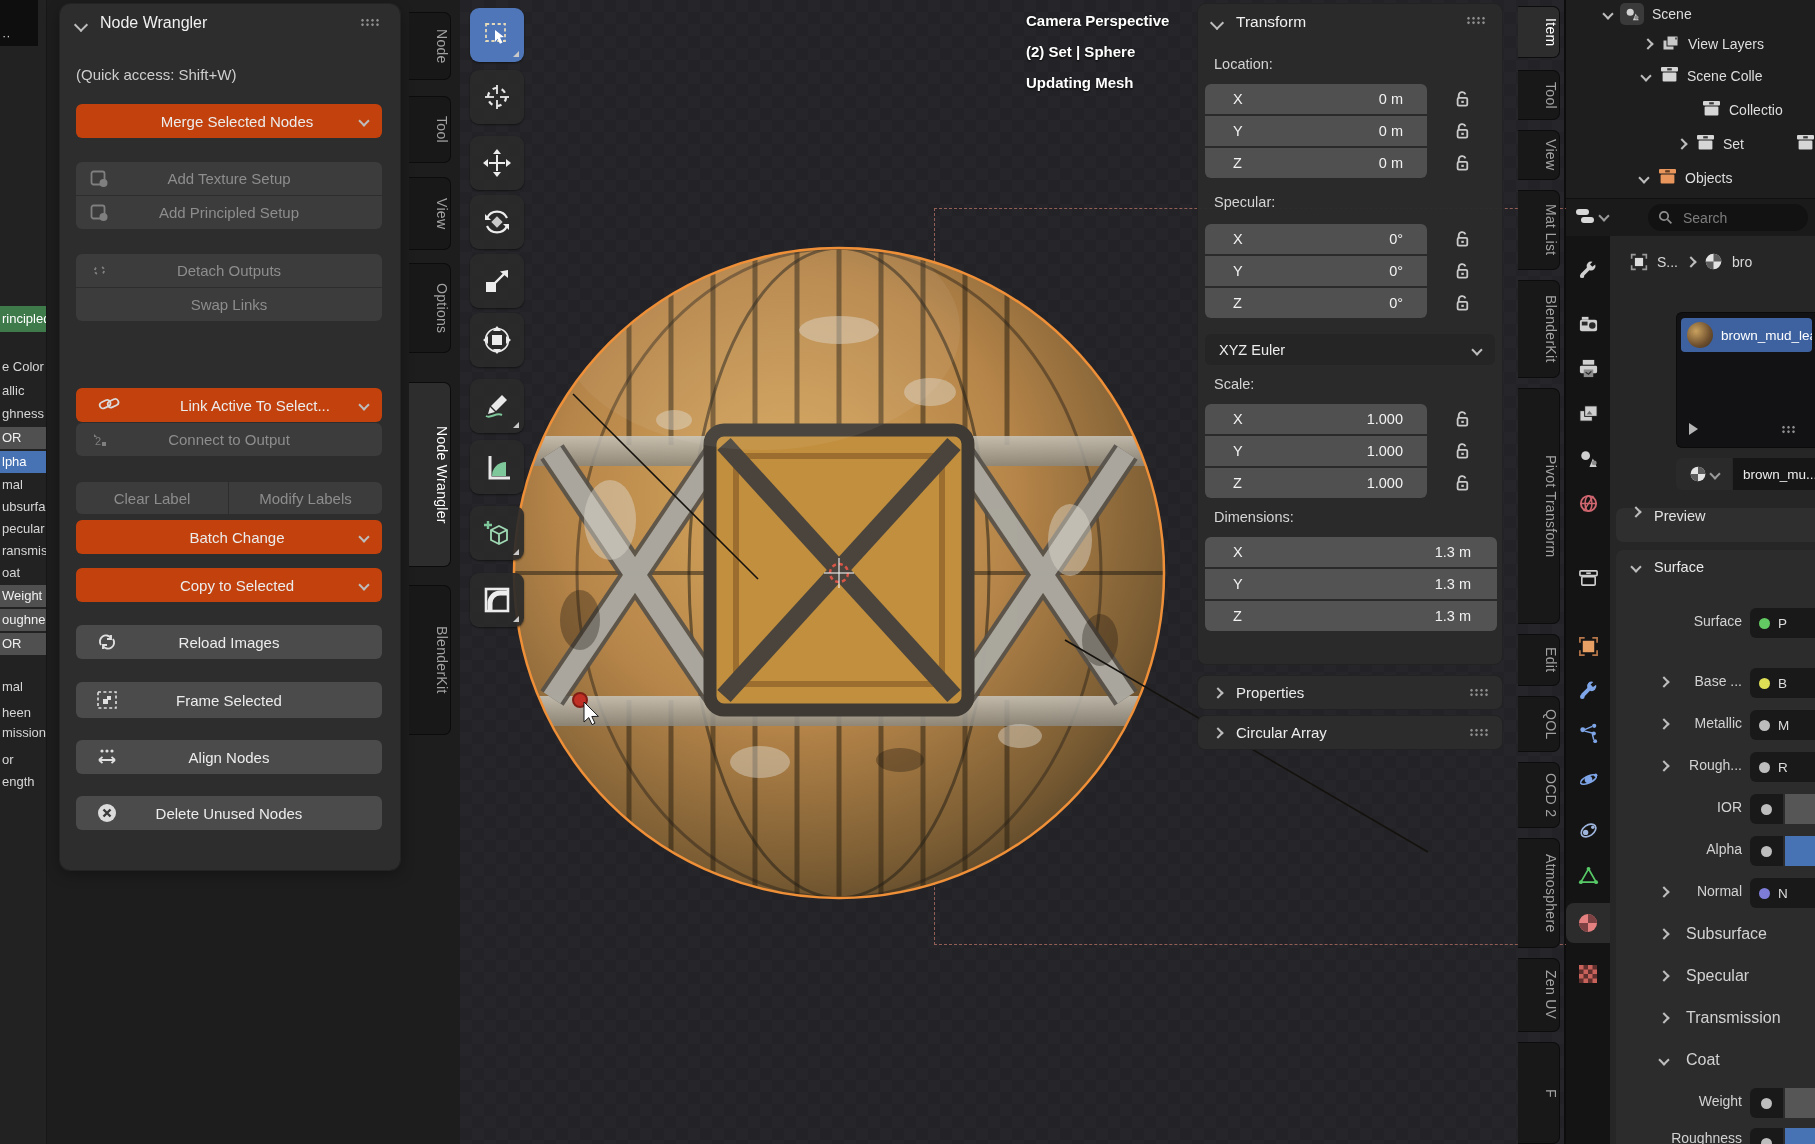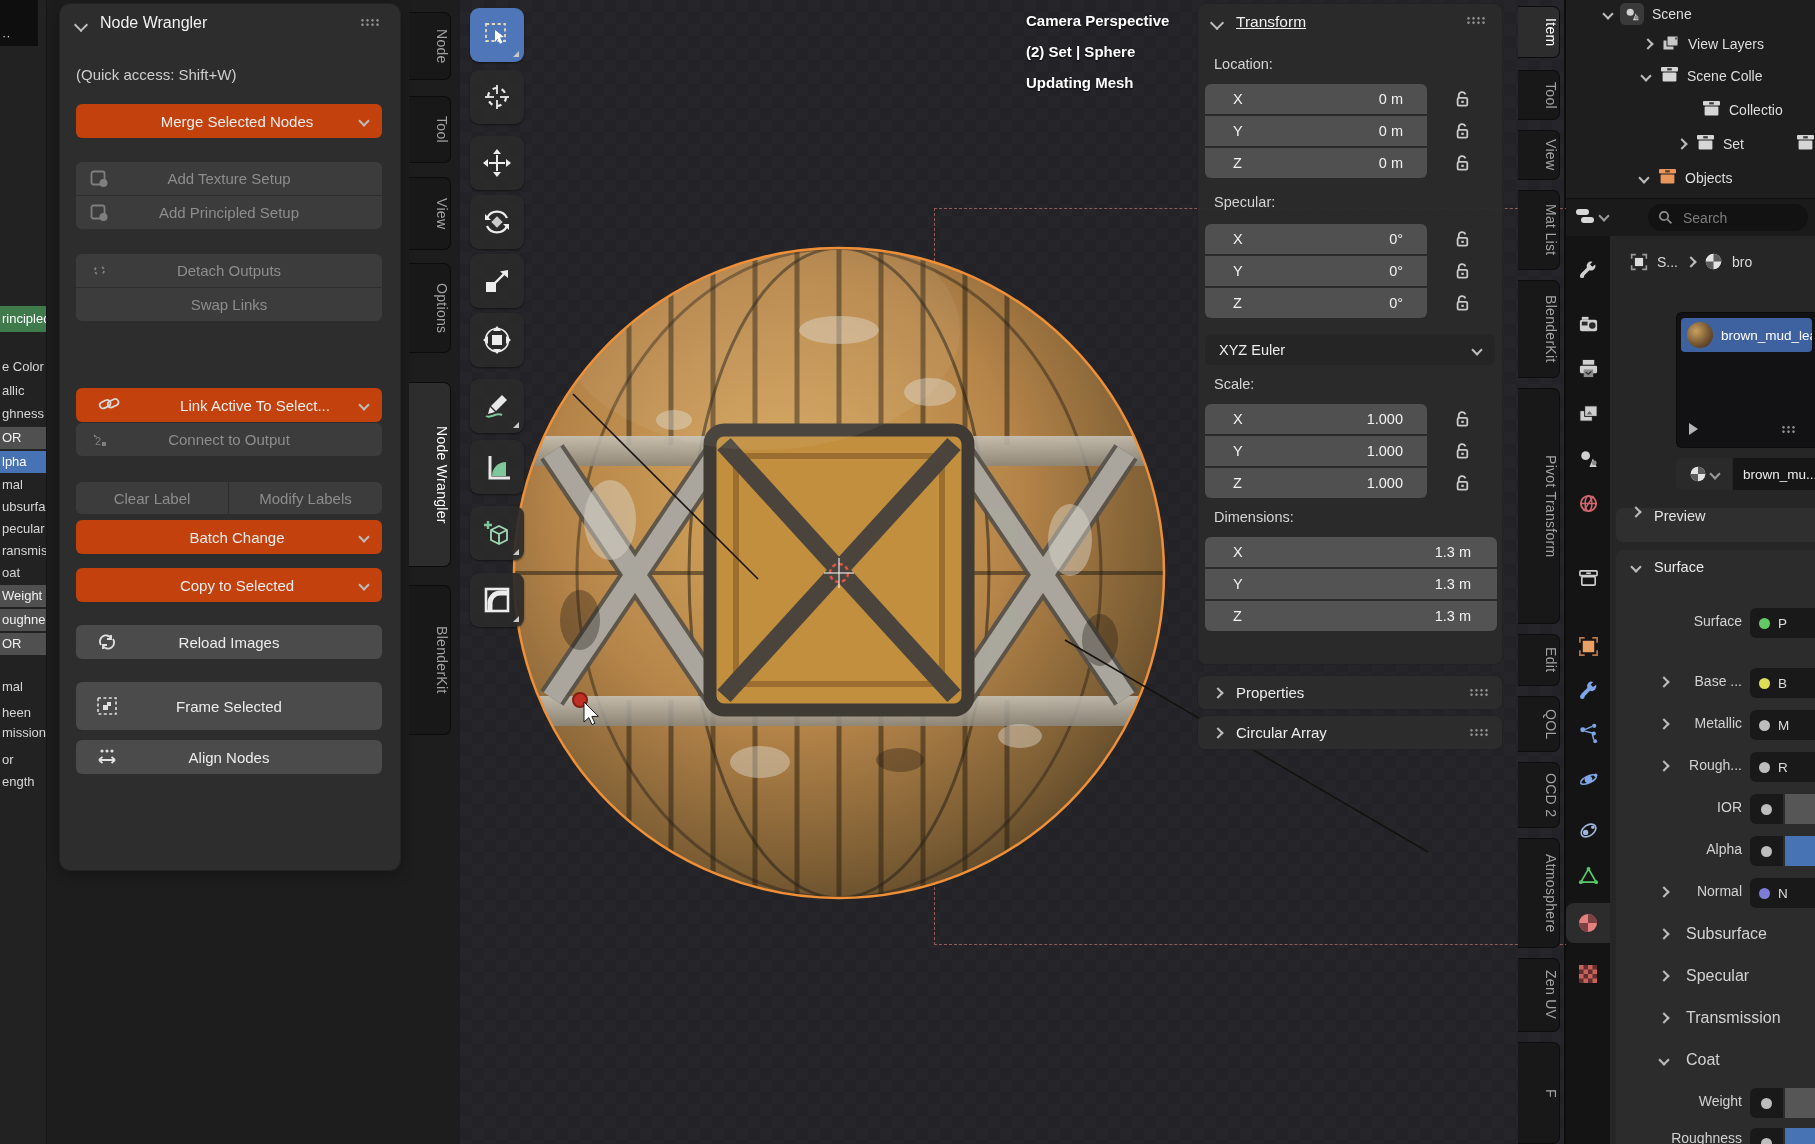--- a/index.html
+++ b/index.html
@@ -194,40 +194,49 @@
         <span class="bicon" style="left:20px;">
           <svg width="22" height="20" viewBox="0 0 22 20">
               <path d="M5 13a6 6 0 0 1 10-7" fill="none" stroke="#e0e0e0" stroke-width="1.9"></path>
               <path d="M15 3v4h-4" fill="none" stroke="#e0e0e0" stroke-width="1.9"></path>
               <path d="M17 7a6 6 0 0 1-10 7" fill="none" stroke="#e0e0e0" stroke-width="1.9"></path>
               <path d="M7 17v-4h4" fill="none" stroke="#e0e0e0" stroke-width="1.9"></path>
             </svg>
         </span>
         <span>Reload Images</span>
       </div>
-      <div class="nw btn on" style="left:16px;top:678px;width:306px;height:48px;">
+      <div class="nw btn on" style="left:16px;top:678px;width:306px;height:36px;">
         <span class="bicon" style="left:20px;">
           <svg width="22" height="20" viewBox="0 0 22 20">
               <rect x="2" y="2" width="18" height="16" fill="none" stroke="#e0e0e0" stroke-width="1.6" stroke-dasharray="3 2.4"></rect>
               <rect x="7" y="9" width="5" height="5" fill="#e0e0e0"></rect>
               <rect x="11" y="6" width="4" height="4" fill="#e0e0e0"></rect>
             </svg>
         </span>
         <span>Frame Selected</span>
       </div>
       <div class="nw btn on" style="left:16px;top:736px;width:306px;height:34px;">
         <span class="bicon" style="left:20px;">
           <svg width="22" height="20" viewBox="0 0 22 20">
               <circle cx="6" cy="4" r="1.6" fill="#e0e0e0"></circle>
               <circle cx="11" cy="4" r="1.6" fill="#e0e0e0"></circle>
               <circle cx="16" cy="4" r="1.6" fill="#e0e0e0"></circle>
               <path d="M3 13h16M3 13l3.5-3.2M3 13l3.5 3.2M19 13l-3.5-3.2M19 13l-3.5 3.2" fill="none" stroke="#e0e0e0" stroke-width="1.8"></path>
             </svg>
         </span>
         <span>Align Nodes</span>
+      </div>
+      <div class="nw btn on" style="left:16px;top:792px;width:306px;height:34px;">
+        <span class="bicon" style="left:20px;">
+          <svg width="22" height="22" viewBox="0 0 22 22">
+              <circle cx="11" cy="11" r="9" fill="#dcdcdc"></circle>
+              <path d="M7.5 7.5l7 7M14.5 7.5l-7 7" stroke="#3a3a3a" stroke-width="2.4"></path>
+            </svg>
+        </span>
+        <span>Delete Unused Nodes</span>
       </div>
     </div>
 
     <div class="vtab" style="left:409px;top:12px;height:68px;">Node</div>
     <div class="vtab" style="left:409px;top:96px;height:67px;">Tool</div>
     <div class="vtab" style="left:409px;top:177px;height:73px;">View</div>
     <div class="vtab" style="left:409px;top:263px;height:90px;">Options</div>
     <div class="vtab active" style="left:409px;top:382px;height:185px;">Node Wrangler</div>
     <div class="vtab" style="left:409px;top:585px;height:150px;">BlenderKit</div>
   </div>
@@ -416,21 +425,21 @@
   <div class="tbtn" style="top:573px;">
     <svg width="30" height="30" viewBox="0 0 30 30">
         <rect x="4" y="4" width="22" height="22" fill="none" stroke="#ececec" stroke-width="2.6"></rect>
         <path d="M8 26v-8a10 10 0 0 1 10-10h8" fill="none" stroke="#ececec" stroke-width="5"></path>
       </svg>
     <span class="subtri"></span>
   </div>
 
   <div id="npanel" class="abs">
     <span class="chev" style="position:absolute;left:14px;top:14px;"></span>
-    <div class="abs txt" style="left:38px;top:9px;font-size:15.5px;color:#f0f0f0;text-decoration:underline;">Transform</div>
+    <div class="abs txt" style="left:38px;top:9px;font-size:15.5px;color:#f0f0f0;">Transform</div>
     <div class="gdots abs" style="left:268px;top:12px;"></div>
 
     <div class="seclabel" style="top:52px;">Location:</div>
     <div class="vfield top" style="top:80px;">
         <span>X</span>
         <span>0 m</span>
       </div>
     <div class="vfield" style="top:112px;">
         <span>Y</span>
         <span>0 m</span>

